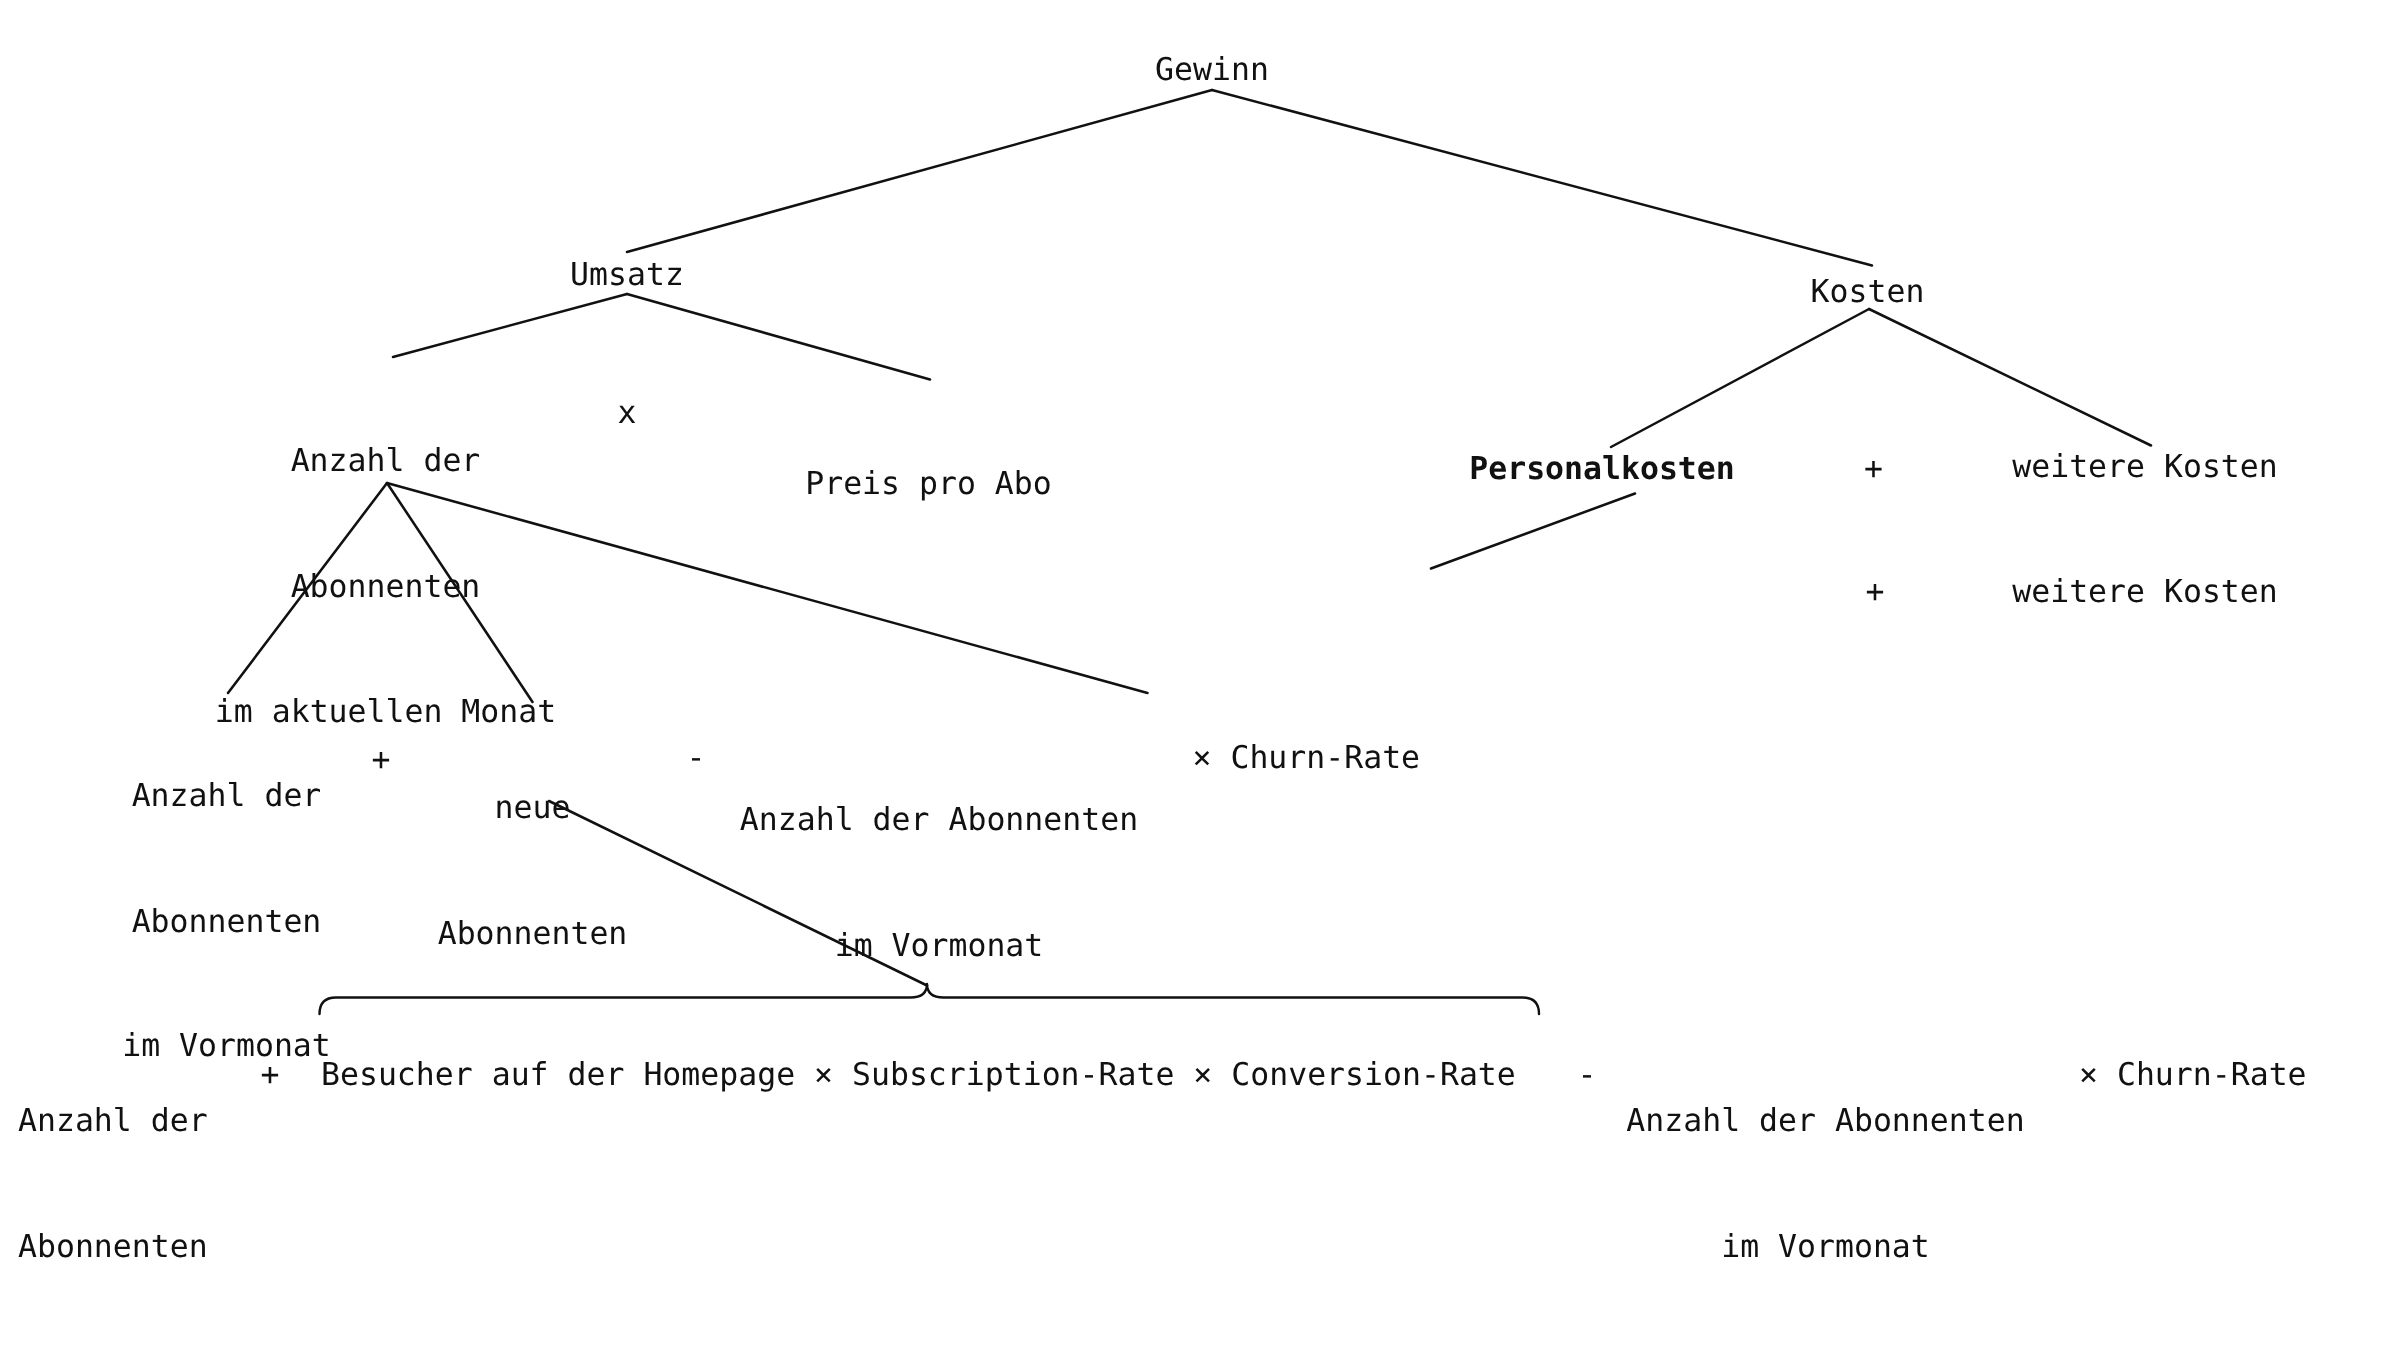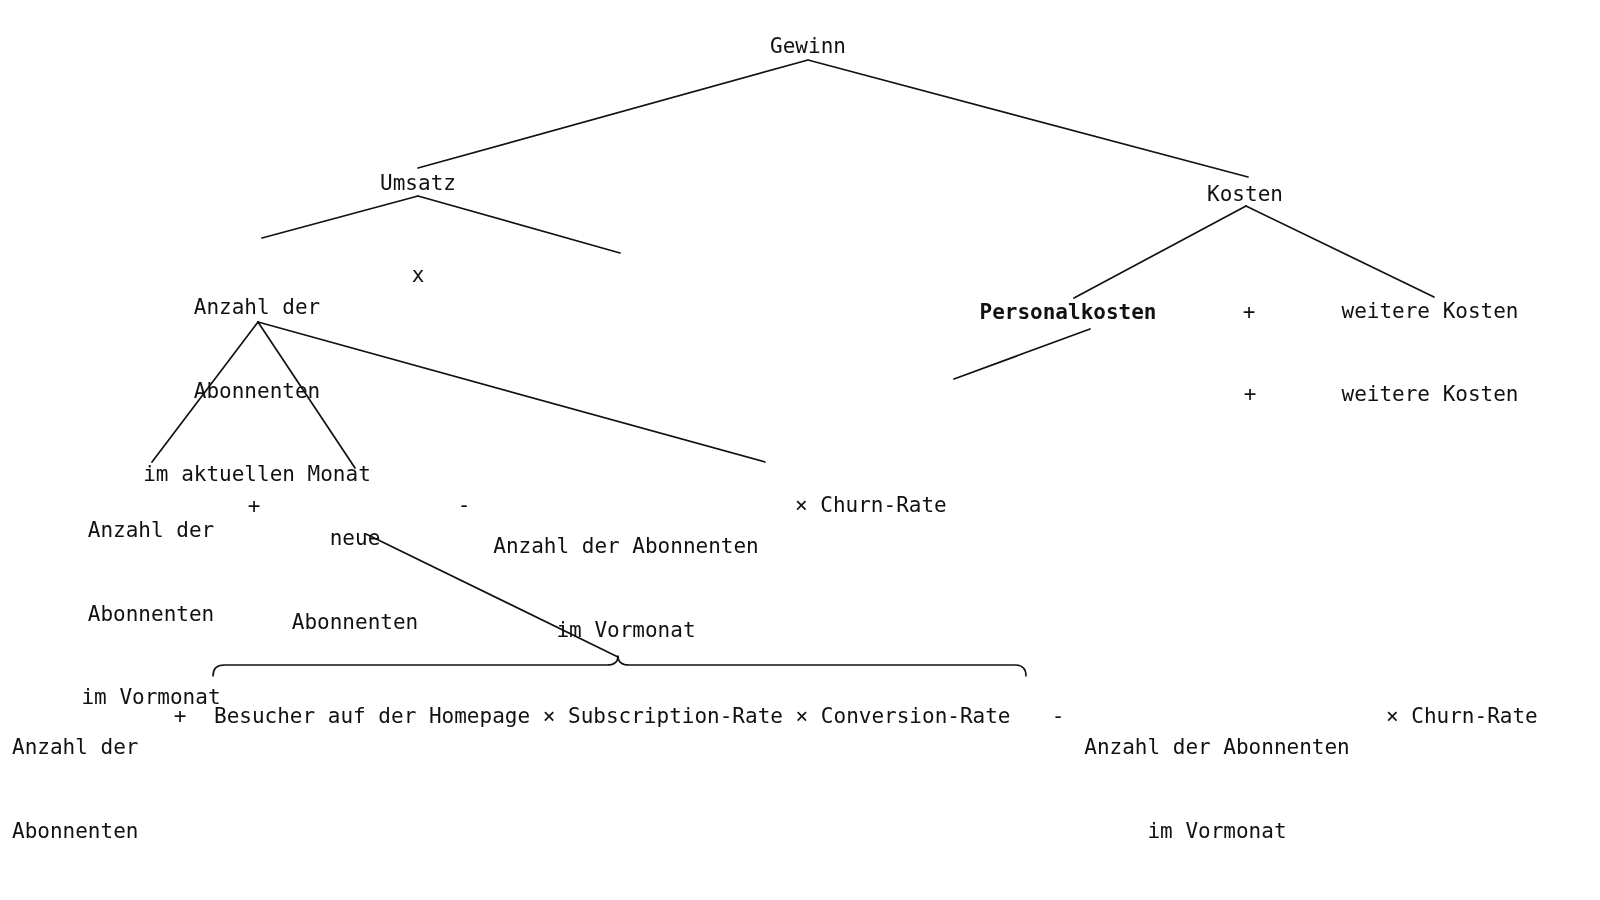--- a/index.html
+++ b/index.html
@@ -70,20 +70,21 @@
 
   <div class="node ctr fs21" style="left:257px; top:239px;">
     <div>Anzahl der</div>
     <div>Abonnenten</div>
     <div>im aktuellen Monat</div>
   </div>
 
   <div class="node op" style="left:418px; top:262px;">x</div>
 
   <div class="node ctr fs21" style="left:619px; top:254px;">
+    <div>Preis pro Abo</div>
   </div>
 
   <div class="node ctr fs21" style="left:1068px; top:299px;font-weight:bold;">Personalkosten</div>
 
   <div class="node op" style="left:1249px; top:299px;">+</div>
 
   <div class="node ctr fs21" style="left:1430px; top:298px;">weitere Kosten</div>
 
 
   <div class="node op" style="left:1250px; top:381px;">+</div>

